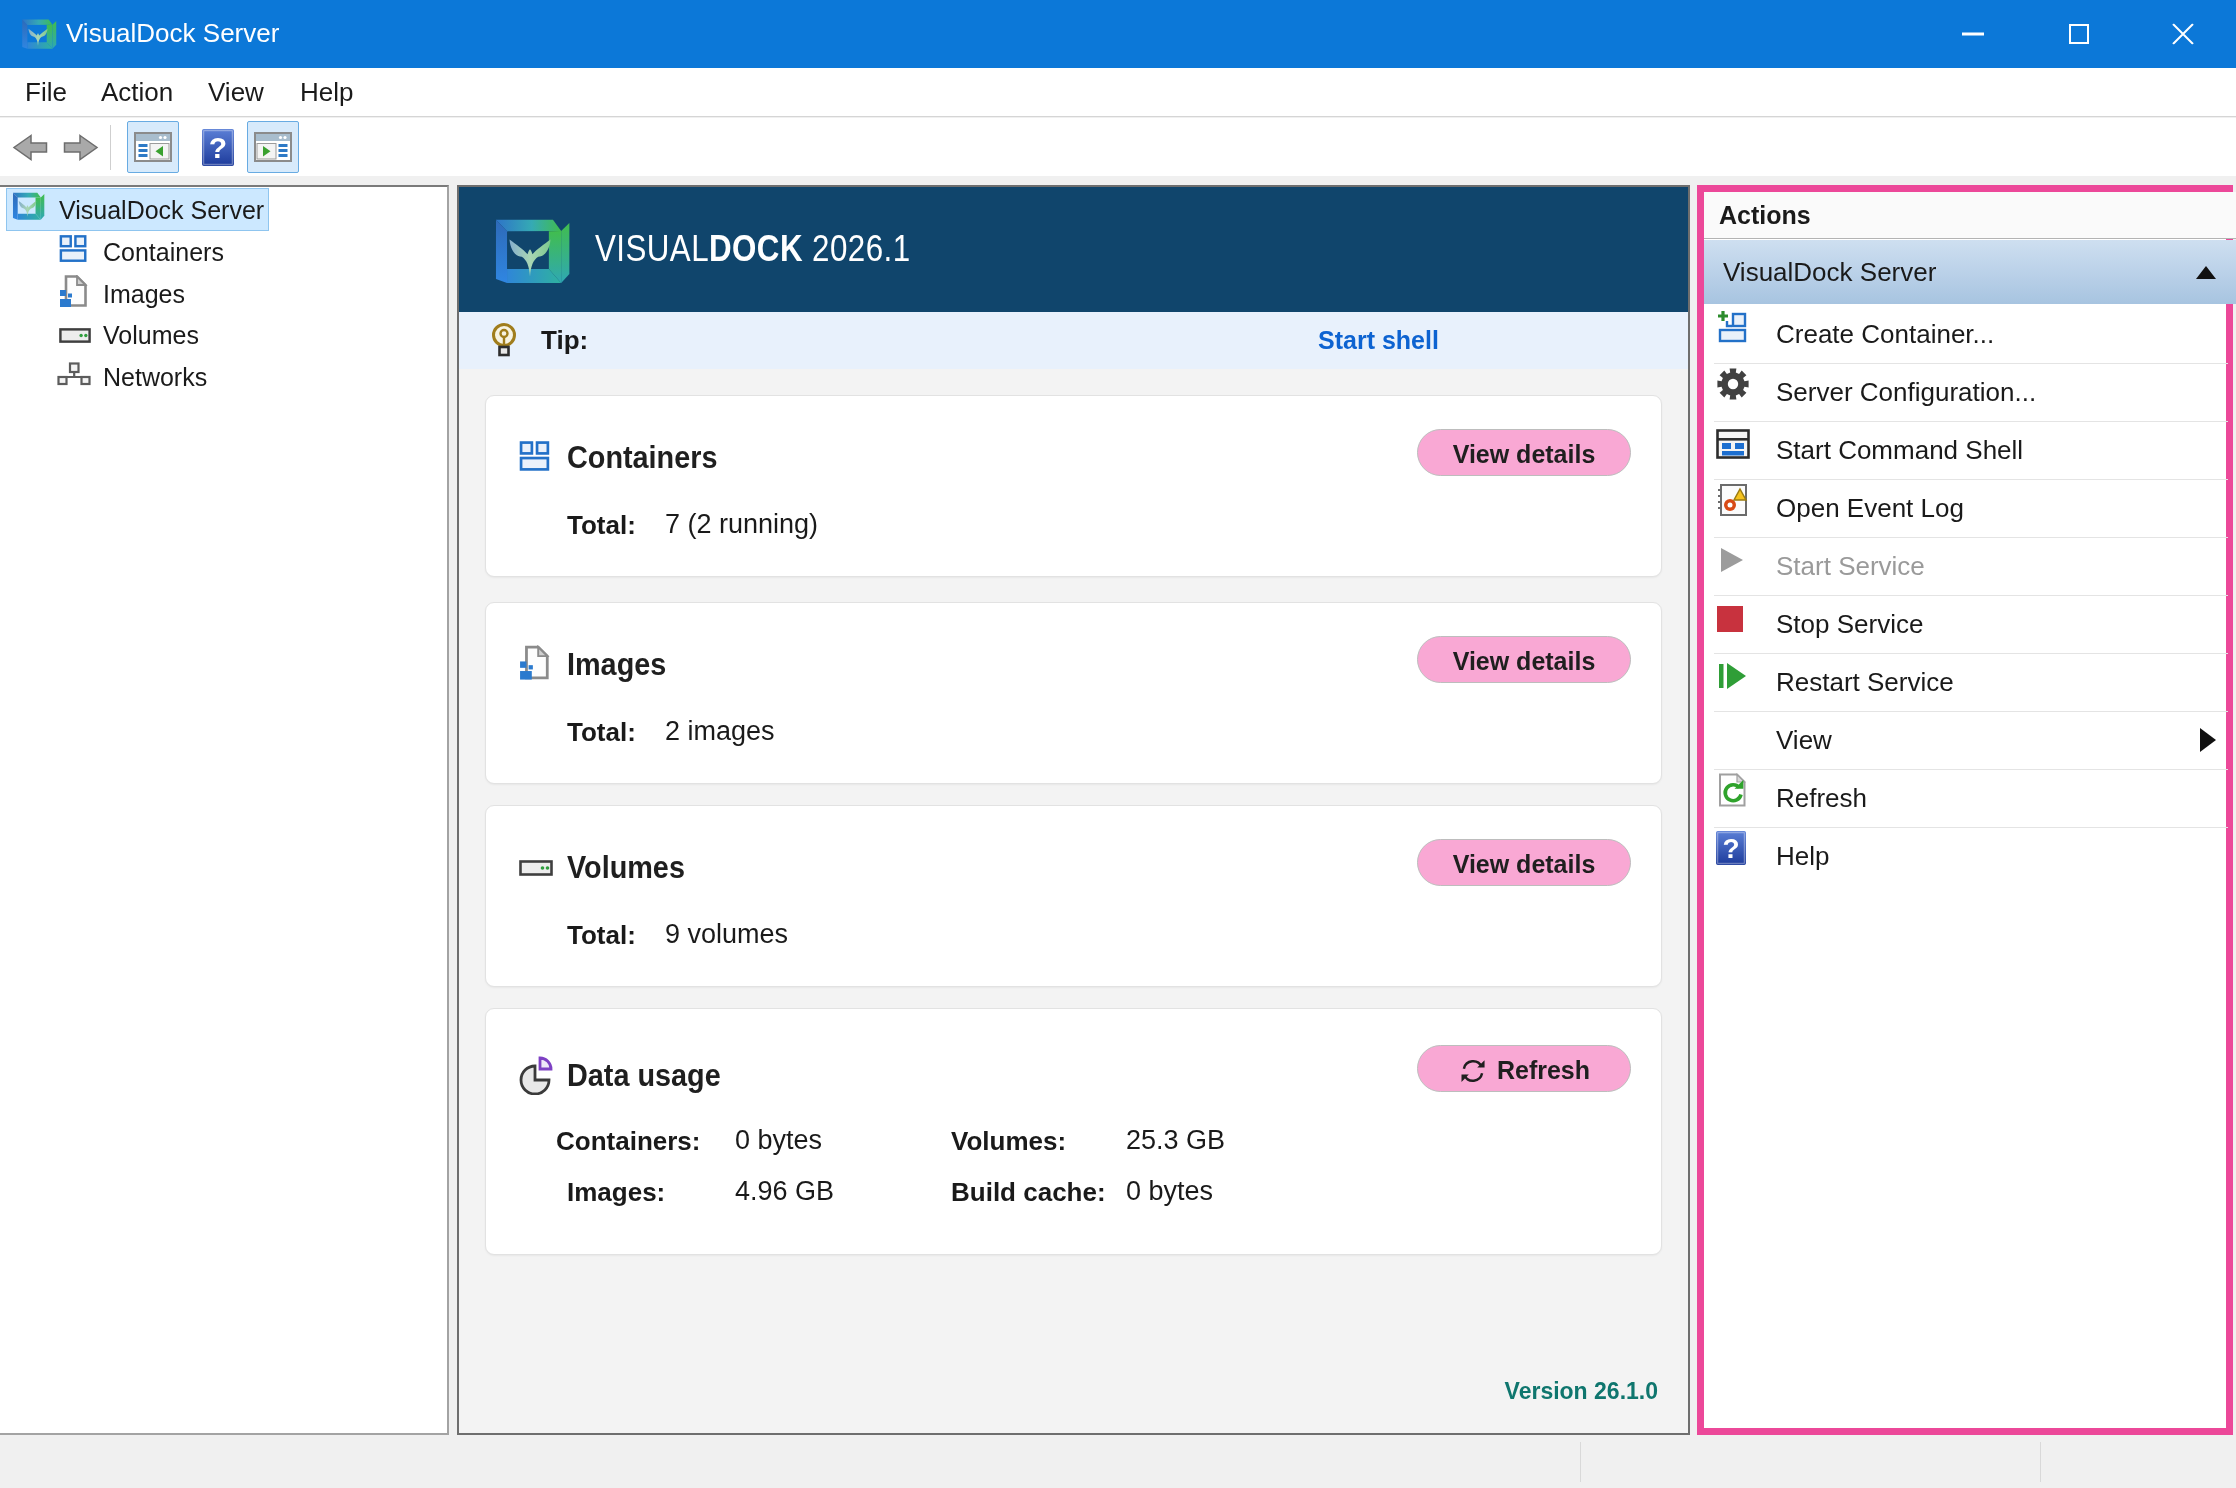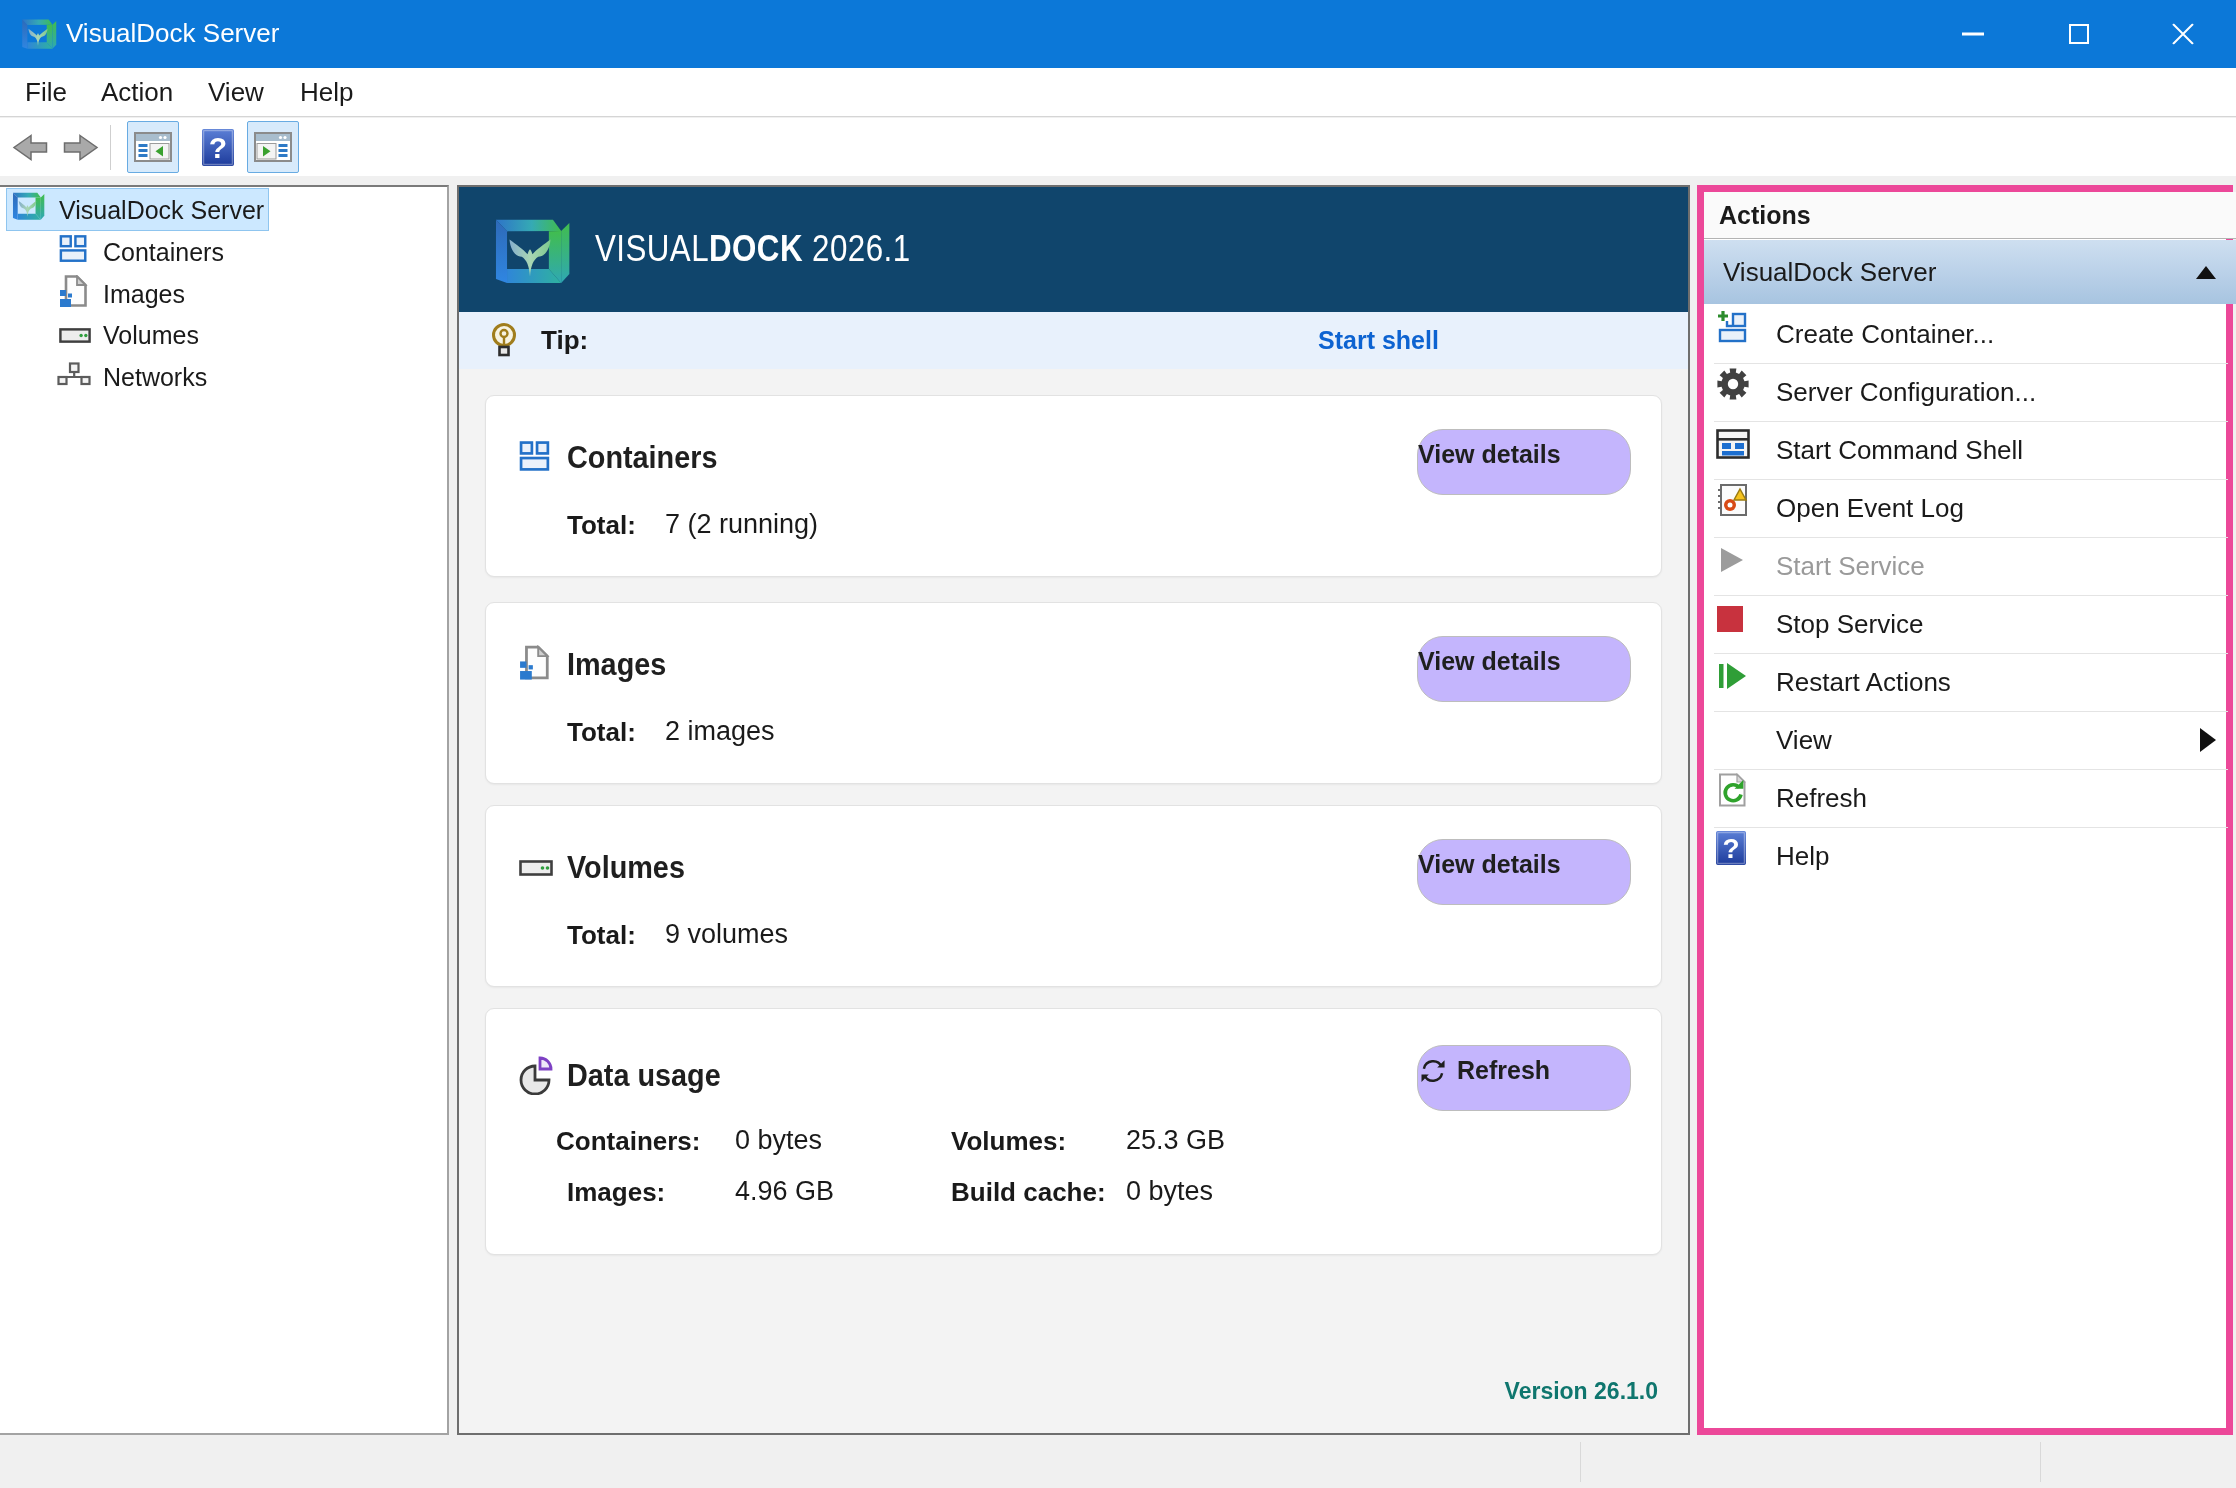--- a/index.html
+++ b/index.html
@@ -53,22 +53,22 @@
 .cbody { position:absolute; left:0; top:182px; width:1229px; height:1064px; background:#f3f3f3; }
 
 
 .card { position:absolute; left:26px; width:1177px; background:#ffffff; border:1px solid #e2e2e2;
   border-radius:9px; box-shadow:0 1px 2px rgba(0,0,0,0.05); }
 .card .cicon { position:absolute; left:33px; top:44px; }
 .card h2 { position:absolute; left:81px; top:43px; font-size:32px; font-weight:bold; color:#1f1f1f;
   transform:scaleX(0.9); transform-origin:0 0; white-space:nowrap; }
 .card .lbl { position:absolute; font-size:26px; font-weight:bold; }
 .card .val { position:absolute; font-size:27px; font-weight:normal; }
-.vbtn { position:absolute; right:30px; top:33px; width:214px; height:66px; background:#c4b5fd;
-  border:1.5px solid #bdbdbd; border-radius:26px; line-height:49px;
+.vbtn { position:absolute; right:30px; top:33px; width:214px; height:47px; background:#f9a8d4;
+  border:1.5px solid #bdbdbd; border-radius:26px; text-align:center; line-height:49px;
   font-size:25px; font-weight:bold; color:#1f1f1f; }
 .version { position:absolute; right:30px; bottom:28px; font-size:23px; font-weight:bold; color:#0f766e; }
 
 
 .ahead { position:absolute; left:0; top:0; width:532px; height:47px; background:#fafafa;
   border-bottom:1px solid #b3b3b3; font-size:25px; font-weight:bold; line-height:46px; }
 .aband { position:absolute; left:0; top:48px; width:532px; height:64px;
   background:linear-gradient(#cedff0,#b9d0e8 55%,#a7c4e0); font-size:26px; line-height:64px; }
 .arow { position:absolute; left:0; width:532px; height:58px; font-size:26px; line-height:58px;
   white-space:nowrap; }
@@ -408,21 +408,21 @@
       <rect x="1" y="1" width="26" height="26" fill="#c8323e"></rect>
     </svg></span>
     <span class="atext">Stop Service</span>
   </div>
   <div class="adiv" style="top:461px"></div>
   <div class="arow" style="top:461px">
     <span class="aicon"><svg width="32" height="30" viewBox="0 0 32 30">
       <rect x="3" y="3" width="4.5" height="24" fill="#2f9e37"></rect>
       <path d="M11,2 L30,15 L11,28 Z" fill="#2f9e37"></path>
     </svg></span>
-    <span class="atext">Restart Actions</span>
+    <span class="atext">Restart Service</span>
   </div>
   <div class="adiv" style="top:519px"></div>
   <div class="arow" style="top:519px">
     <span class="atext">View</span>
     <svg width="16" height="24" viewBox="0 0 16 24" style="position:absolute;right:20px;top:17px">
       <path d="M0,0 L16,12 L0,24 Z" fill="#111"></path>
     </svg>
   </div>
   <div class="adiv" style="top:577px"></div>
   <div class="arow" style="top:577px">

